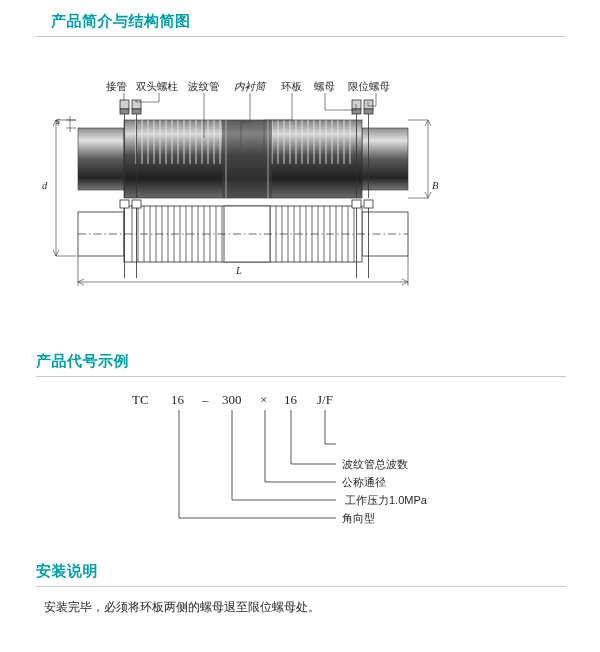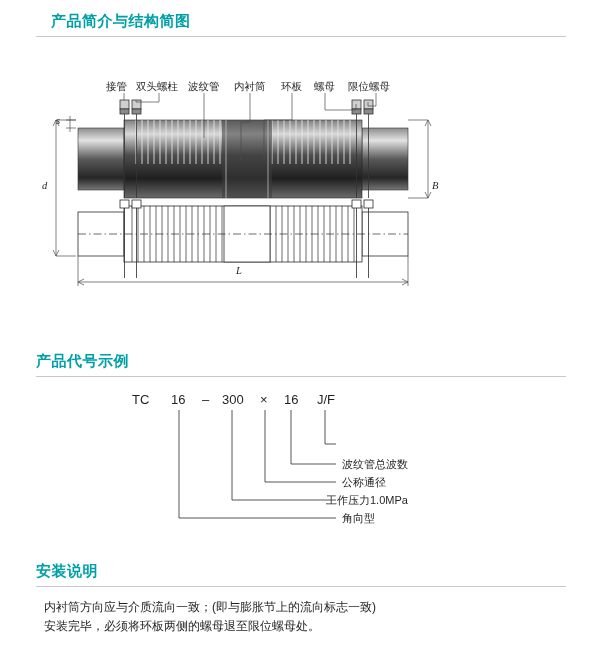--- a/index.html
+++ b/index.html
@@ -46,21 +46,21 @@
     color: #231f20;
   }
 
   
   #sec2-title { position: absolute; left: 36px; top: 352px; }
   #sec2-rule  { position: absolute; left: 36px; top: 376px; width: 530px; }
   #code-area  { position: absolute; left: 36px; top: 392px; width: 530px; height: 140px; }
   .code-tok {
     position: absolute;
     font-size: 13px;
-    font-family: Liberation Sans, sans-serif;
+    font-family: Liberation Serif, serif;
     color: #231f20;
     white-space: nowrap;
   }
   .code-desc {
     position: absolute;
     font-size: 11px;
     color: #231f20;
     white-space: nowrap;
   }
 
@@ -258,21 +258,21 @@
       <path d="M372,222 l-6,-3 M372,222 l-6,3"></path>
       <path d="M42,196 L42,226"></path>
       <path d="M372,196 L372,226"></path>
     </g>
   </svg>
 
   
   <div class="lbl" style="left:70px; top:20px;">接管</div>
   <div class="lbl" style="left:100px; top:20px;">双头螺柱</div>
   <div class="lbl" style="left:152px; top:20px;">波纹管</div>
-  <div class="lbl" style="left:198px; top:20px;">内衬筒</div>
+  <div class="lbl" style="left:198px; top:20px;font-style:italic;">内衬筒</div>
   <div class="lbl" style="left:245px; top:20px;">环板</div>
   <div class="lbl" style="left:278px; top:20px;">螺母</div>
   <div class="lbl" style="left:312px; top:20px;">限位螺母</div>
 
   
   <div class="lbl" style="left:20px; top:55px; font-family:'Liberation Serif',serif; font-style:italic;">s</div>
   <div class="lbl" style="left:6px; top:120px; font-family:'Liberation Serif',serif; font-style:italic;">d</div>
   <div class="lbl" style="left:396px; top:120px; font-family:'Liberation Serif',serif; font-style:italic;">B</div>
   <div class="lbl" style="left:200px; top:205px; font-family:'Liberation Serif',serif; font-style:italic;">L</div>
 </div>
@@ -295,23 +295,22 @@
       <path d="M289,18 L289,52 L300,52"></path>
       <path d="M255,18 L255,72 L300,72"></path>
       <path d="M229,18 L229,90 L300,90"></path>
       <path d="M196,18 L196,108 L300,108"></path>
       <path d="M143,18 L143,126 L300,126"></path>
     </g>
   </svg>
 
   <div class="code-desc" style="left:306px; top:65px;">波纹管总波数</div>
   <div class="code-desc" style="left:306px; top:83px;">公称通径</div>
-  <div class="code-desc" style="left:290px; top:101px;">工作压力1.0MPa</div>
+  <div class="code-desc" style="left:309px; top:101px;">工作压力1.0MPa</div>
   <div class="code-desc" style="left:306px; top:119px;">角向型</div>
 </div>
 
 <div class="section-title" id="sec3-title">安装说明</div>
 <div class="underline" id="sec3-rule"></div>
 
 <div id="notes">
-  <div class="note-line">内衬筒方向应与介质流向一致；(即与膨胀节上的流向标志一致)</div>
   <div class="note-line">安装完毕，必须将环板两侧的螺母退至限位螺母处。</div>
 </div>
 
 </body></html>

